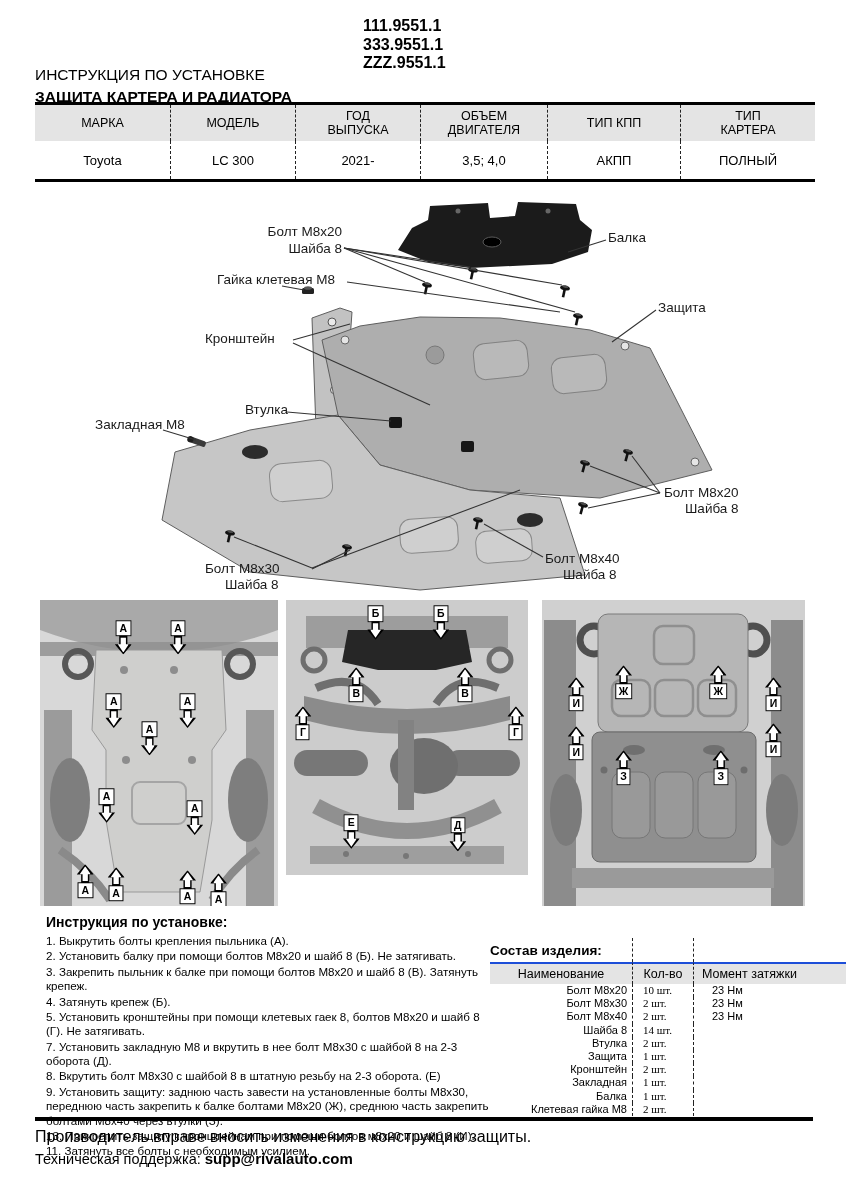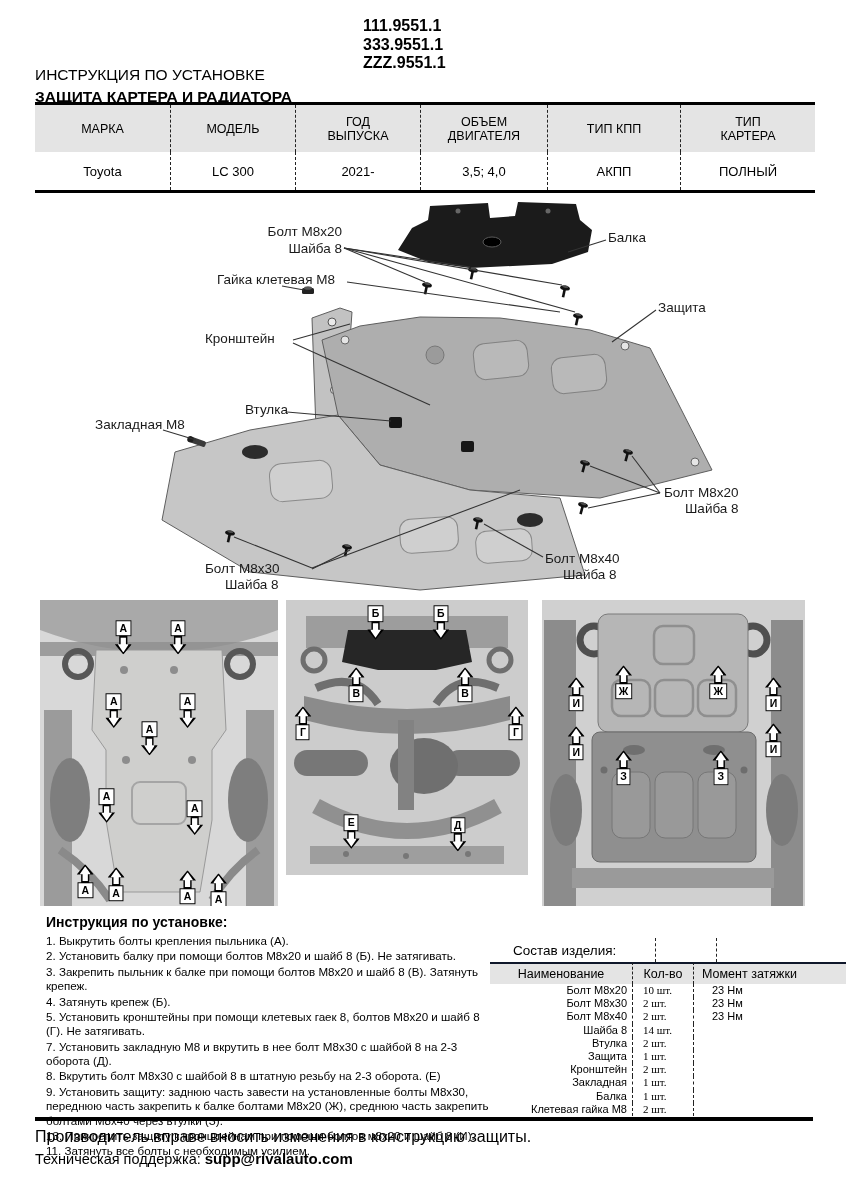--- a/index.html
+++ b/index.html
@@ -12,21 +12,21 @@
   .part-numbers{position:absolute;left:363px;top:17px;font-weight:bold;font-size:16px;line-height:18.5px;}
 
   
   .spec{position:absolute;left:35px;top:102px;width:780px;
         border-top:3px solid #000;border-bottom:3px solid #000;}
   .spec-row{display:grid;grid-template-columns:135px 125px 125px 127px 133px 135px;}
   .scell{display:flex;align-items:center;justify-content:center;text-align:center;
          font-size:12.5px;white-space:pre-line;}
   .scell + .scell{border-left:1px dashed #222;}
   .hrow{background:#e4e4e4;}
-  .hrow .scell{height:47px;}
+  .hrow .scell{height:36px;}
   .drow .scell{height:38px;font-size:13px;}
 
   
   .diagram{position:absolute;left:0;top:190px;width:846px;height:410px;}
   .dlabel{font-size:13.5px;fill:#1a1a1a;}
 
   
   .photo{position:absolute;top:600px;overflow:hidden;background:#d6d6d6;}
   .photo svg{display:block;width:100%;height:100%;}
   .photo1{left:40px;width:238px;height:306px;}
@@ -45,23 +45,23 @@
   .marker.up .marrow{transform:scaleY(-1);}
 
   
   .instructions{position:absolute;left:46px;top:914px;width:452px;}
   .inst-title{font-weight:bold;font-size:14px;margin:0 0 4px 0;}
   .step{font-size:11.6px;line-height:1.24;margin:0 0 1px 0;}
 
   
   .parts{position:absolute;left:490px;top:938px;width:356px;}
   .parts-grid{display:grid;grid-template-columns:142px 61px 153px;}
-  .ptitle{font-weight:normal;font-size:13.5px;height:24px;display:flex;align-items:center;margin-left:23px;}
+  .ptitle{font-weight:bold;font-size:13.5px;height:24px;display:flex;align-items:center;}
   .pc2,.pc3{border-left:1px dashed #222;}
-  .phead{border-top:2px solid #0f172a;background:#e4e4e4;font-size:12.5px;height:20px;
+  .phead{border-top:2px solid #1d4ed8;background:#e4e4e4;font-size:12.5px;height:20px;
          display:flex;align-items:center;}
   .phead.pc1{justify-content:center;}
   .phead.pc2{justify-content:center;}
   .phead.pc3{padding-left:8px;}
   .prow{font-size:11px;height:13.2px;line-height:13.2px;}
   .prow.pc1{text-align:right;padding-right:5px;}
   .prow.pc2{padding-left:10px;font-family:Liberation Serif, serif;}
   .prow.pc3{padding-left:18px;}
 
   

